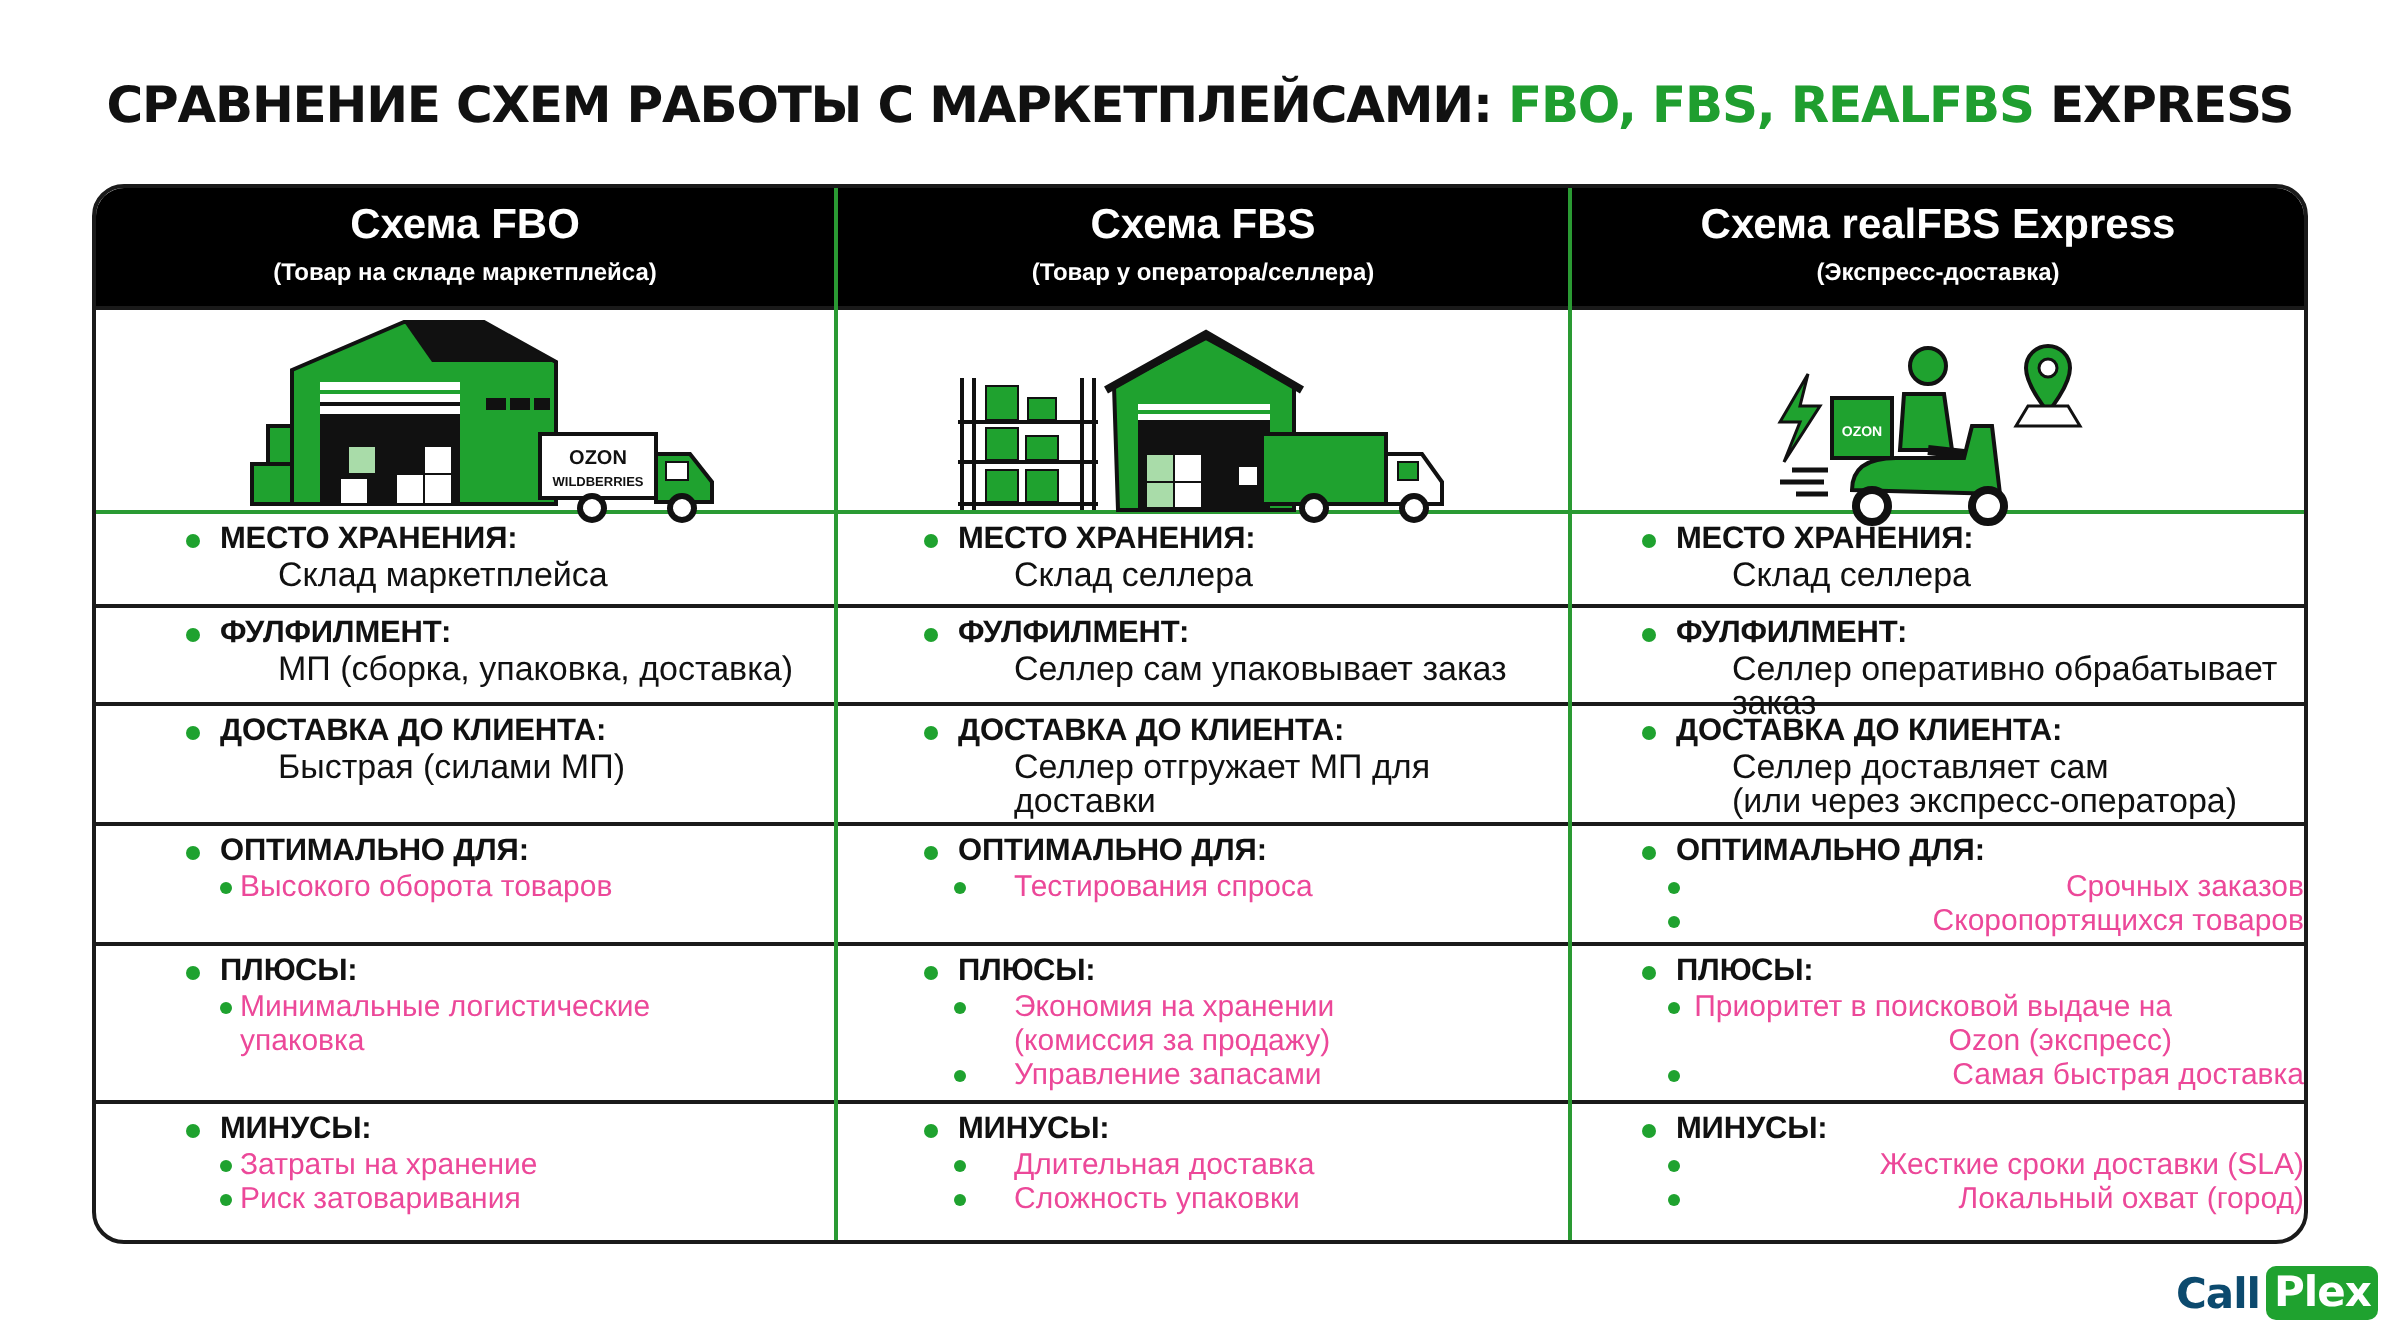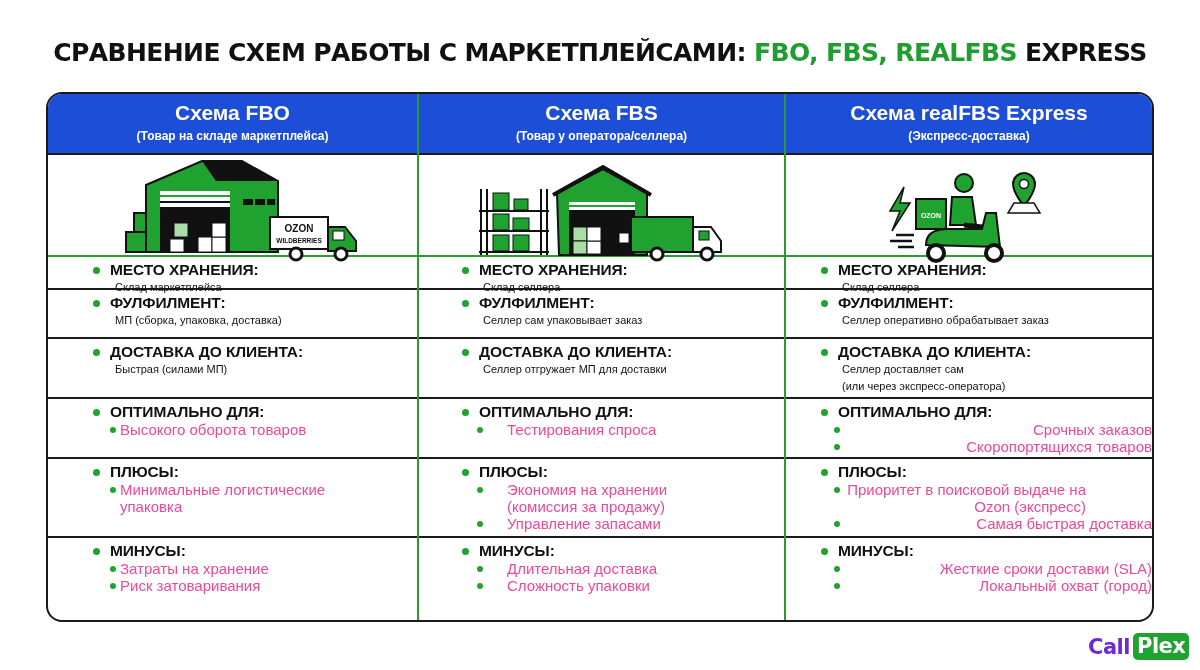--- a/index.html
+++ b/index.html
@@ -18,64 +18,64 @@
     border: 2.5px solid #1a1a1a; border-radius: 16px; overflow: hidden; background: #fff;
   }
   .col {
     position: absolute; top: 0; bottom: 0; display: flex; flex-direction: column;
   }
   .col.c0 { left: 0; width: 369px; }
   .col.c1 { left: 369px; width: 369px; border-left: 2px solid #2a9a33; border-right: 2px solid #2a9a33; }
   .col.c2 { left: 738px; width: 366px; }
 
   .head {
-    height: 61px; background: #1d4ed8; color: #fff; text-align: center;
+    height: 61px; background: #000000; color: #fff; text-align: center;
     border-bottom: 2.5px solid #1a1a1a; padding-top: 7px;
   }
   .head .h1 { font-weight: bold; font-size: 21px; line-height: 24px; }
   .head .h2 { font-weight: bold; font-size: 12px; line-height: 22px; }
 
   .illus { height: 102px; border-bottom: 2.5px solid #2a9a33; position: relative; }
   .illus svg { position: absolute; }
 
   .row { border-bottom: 2.5px solid #1a1a1a; padding: 4px 0 0 0; position: relative; }
   .row:last-child { border-bottom: none; }
-  .r0 { height: 33px; }
+  .r0 { height: 47px; }
   .r1 { height: 49px; }
   .r2 { height: 60px; }
   .r3 { height: 60px; }
   .r4 { height: 79px; }
   .r5 { flex: 1; }
 
   .lbl {
     font-weight: bold; font-size: 15.5px; line-height: 18px; color: #111;
     padding-left: 62px; position: relative; letter-spacing: -0.1px;
   }
   .lbl::before {
     content: ""; position: absolute; left: 45px; top: 6px; width: 7px; height: 7px;
     border-radius: 50%; background: #1fa22f;
   }
-  .val { font-size: 11px; line-height: 17px; padding-left: 67px; color: #111; }
+  .val { font-size: 17px; line-height: 17px; padding-left: 67px; color: #111; margin-left: 24px; }
   .sub { font-size: 15px; line-height: 17px; padding-left: 72px; position: relative; color: #ec4899; }
   .sub::before {
     content: ""; position: absolute; left: 62px; top: 6px; width: 6px; height: 6px;
     border-radius: 50%; background: #1fa22f;
   }
   .c1 .lbl { padding-left: 60px; } .c1 .lbl::before { left: 43px; }
   .c1 .val { padding-left: 64px; }
   .c1 .sub { padding-left: 88px; } .c1 .sub::before { left: 58px; }
   .c2 .lbl { padding-left: 52px; } .c2 .lbl::before { left: 35px; }
   .c2 .val { padding-left: 56px; }
   .c2 .sub { padding-left: 58px; text-align: right; } .c2 .sub::before { left: 48px; }
 
   .logo {
     position: absolute; left: 1088px; top: 633px; display: flex; align-items: center;
     font-weight: bold; font-size: 21px; font-family: "DejaVu Sans", sans-serif;
   }
-  .logo .call { color: #6d28d9; margin-right: 3px; letter-spacing: -0.5px; }
+  .logo .call { color: #0c4a6e; margin-right: 3px; letter-spacing: -0.5px; }
   .logo .plex { background: #1fa22f; color: #fff; border-radius: 5px; padding: 0 4px; line-height: 27px; letter-spacing: -0.5px; }
 </style>
 </head>
 <body>
 
 <div class="title">
   <span>СРАВНЕНИЕ СХЕМ РАБОТЫ С МАРКЕТПЛЕЙСАМИ: </span><span class="green">FBO, FBS, REALFBS</span><span> EXPRESS</span>
 </div>
 
 <div class="table">

